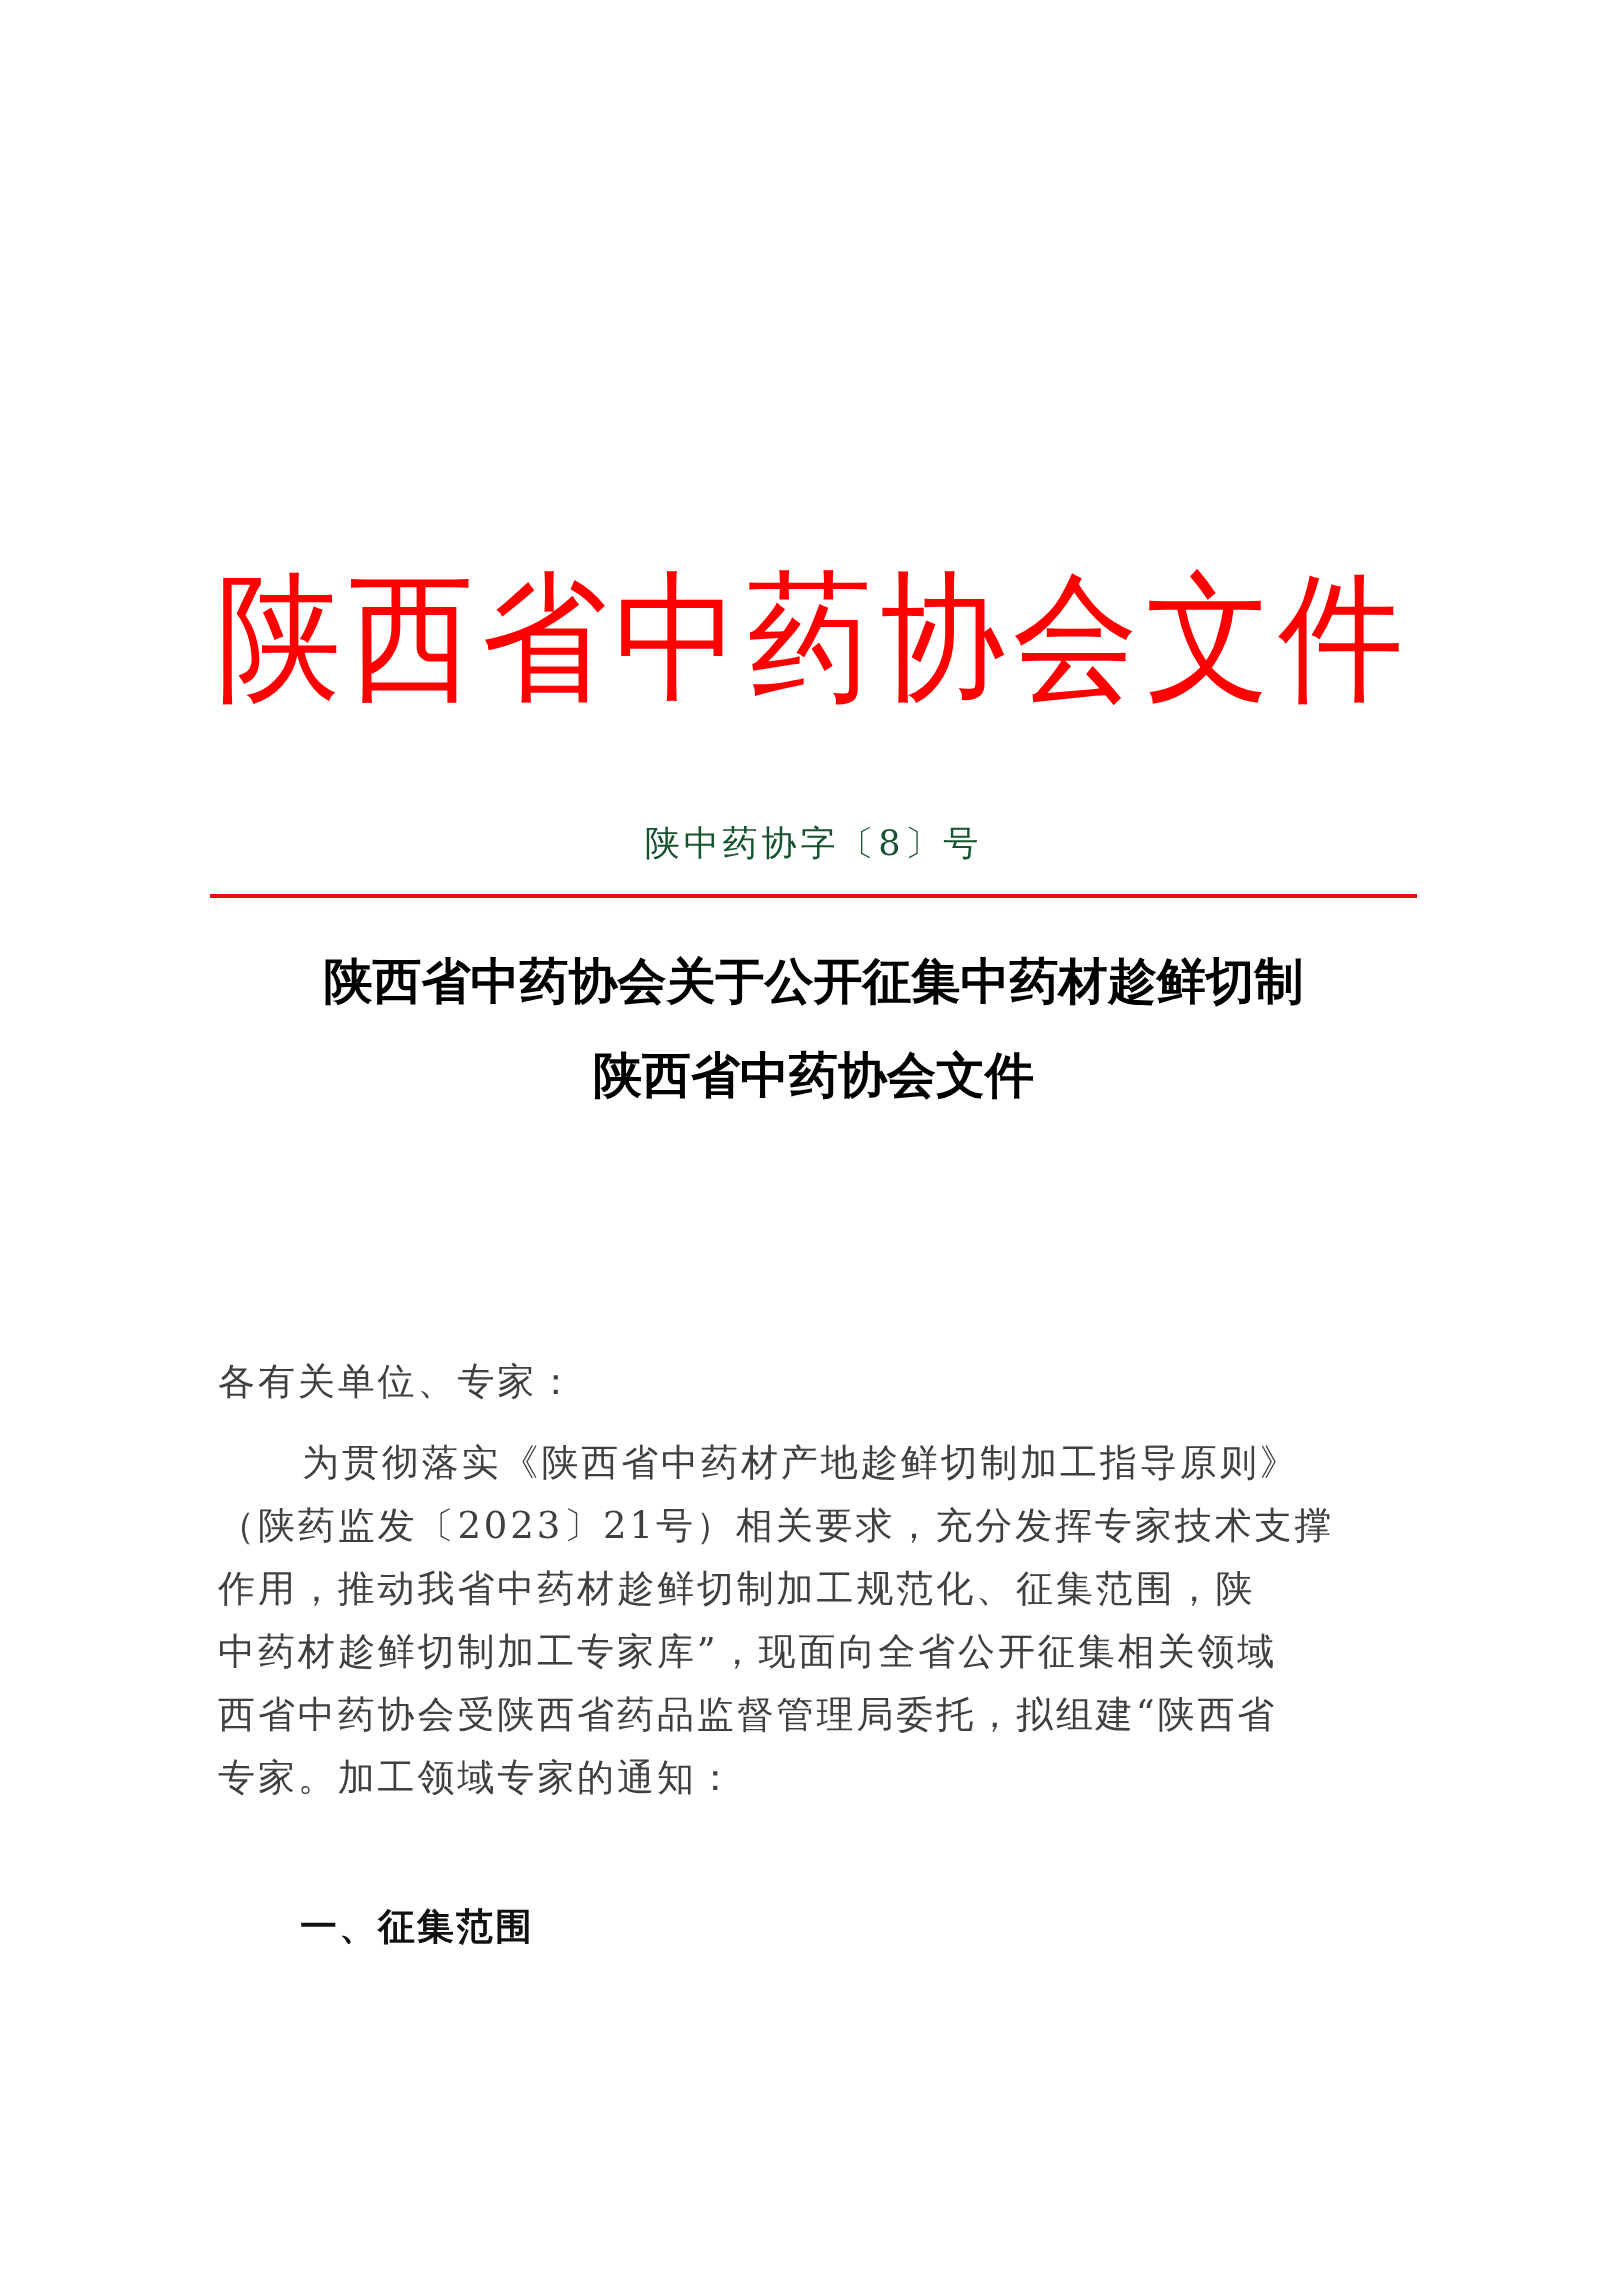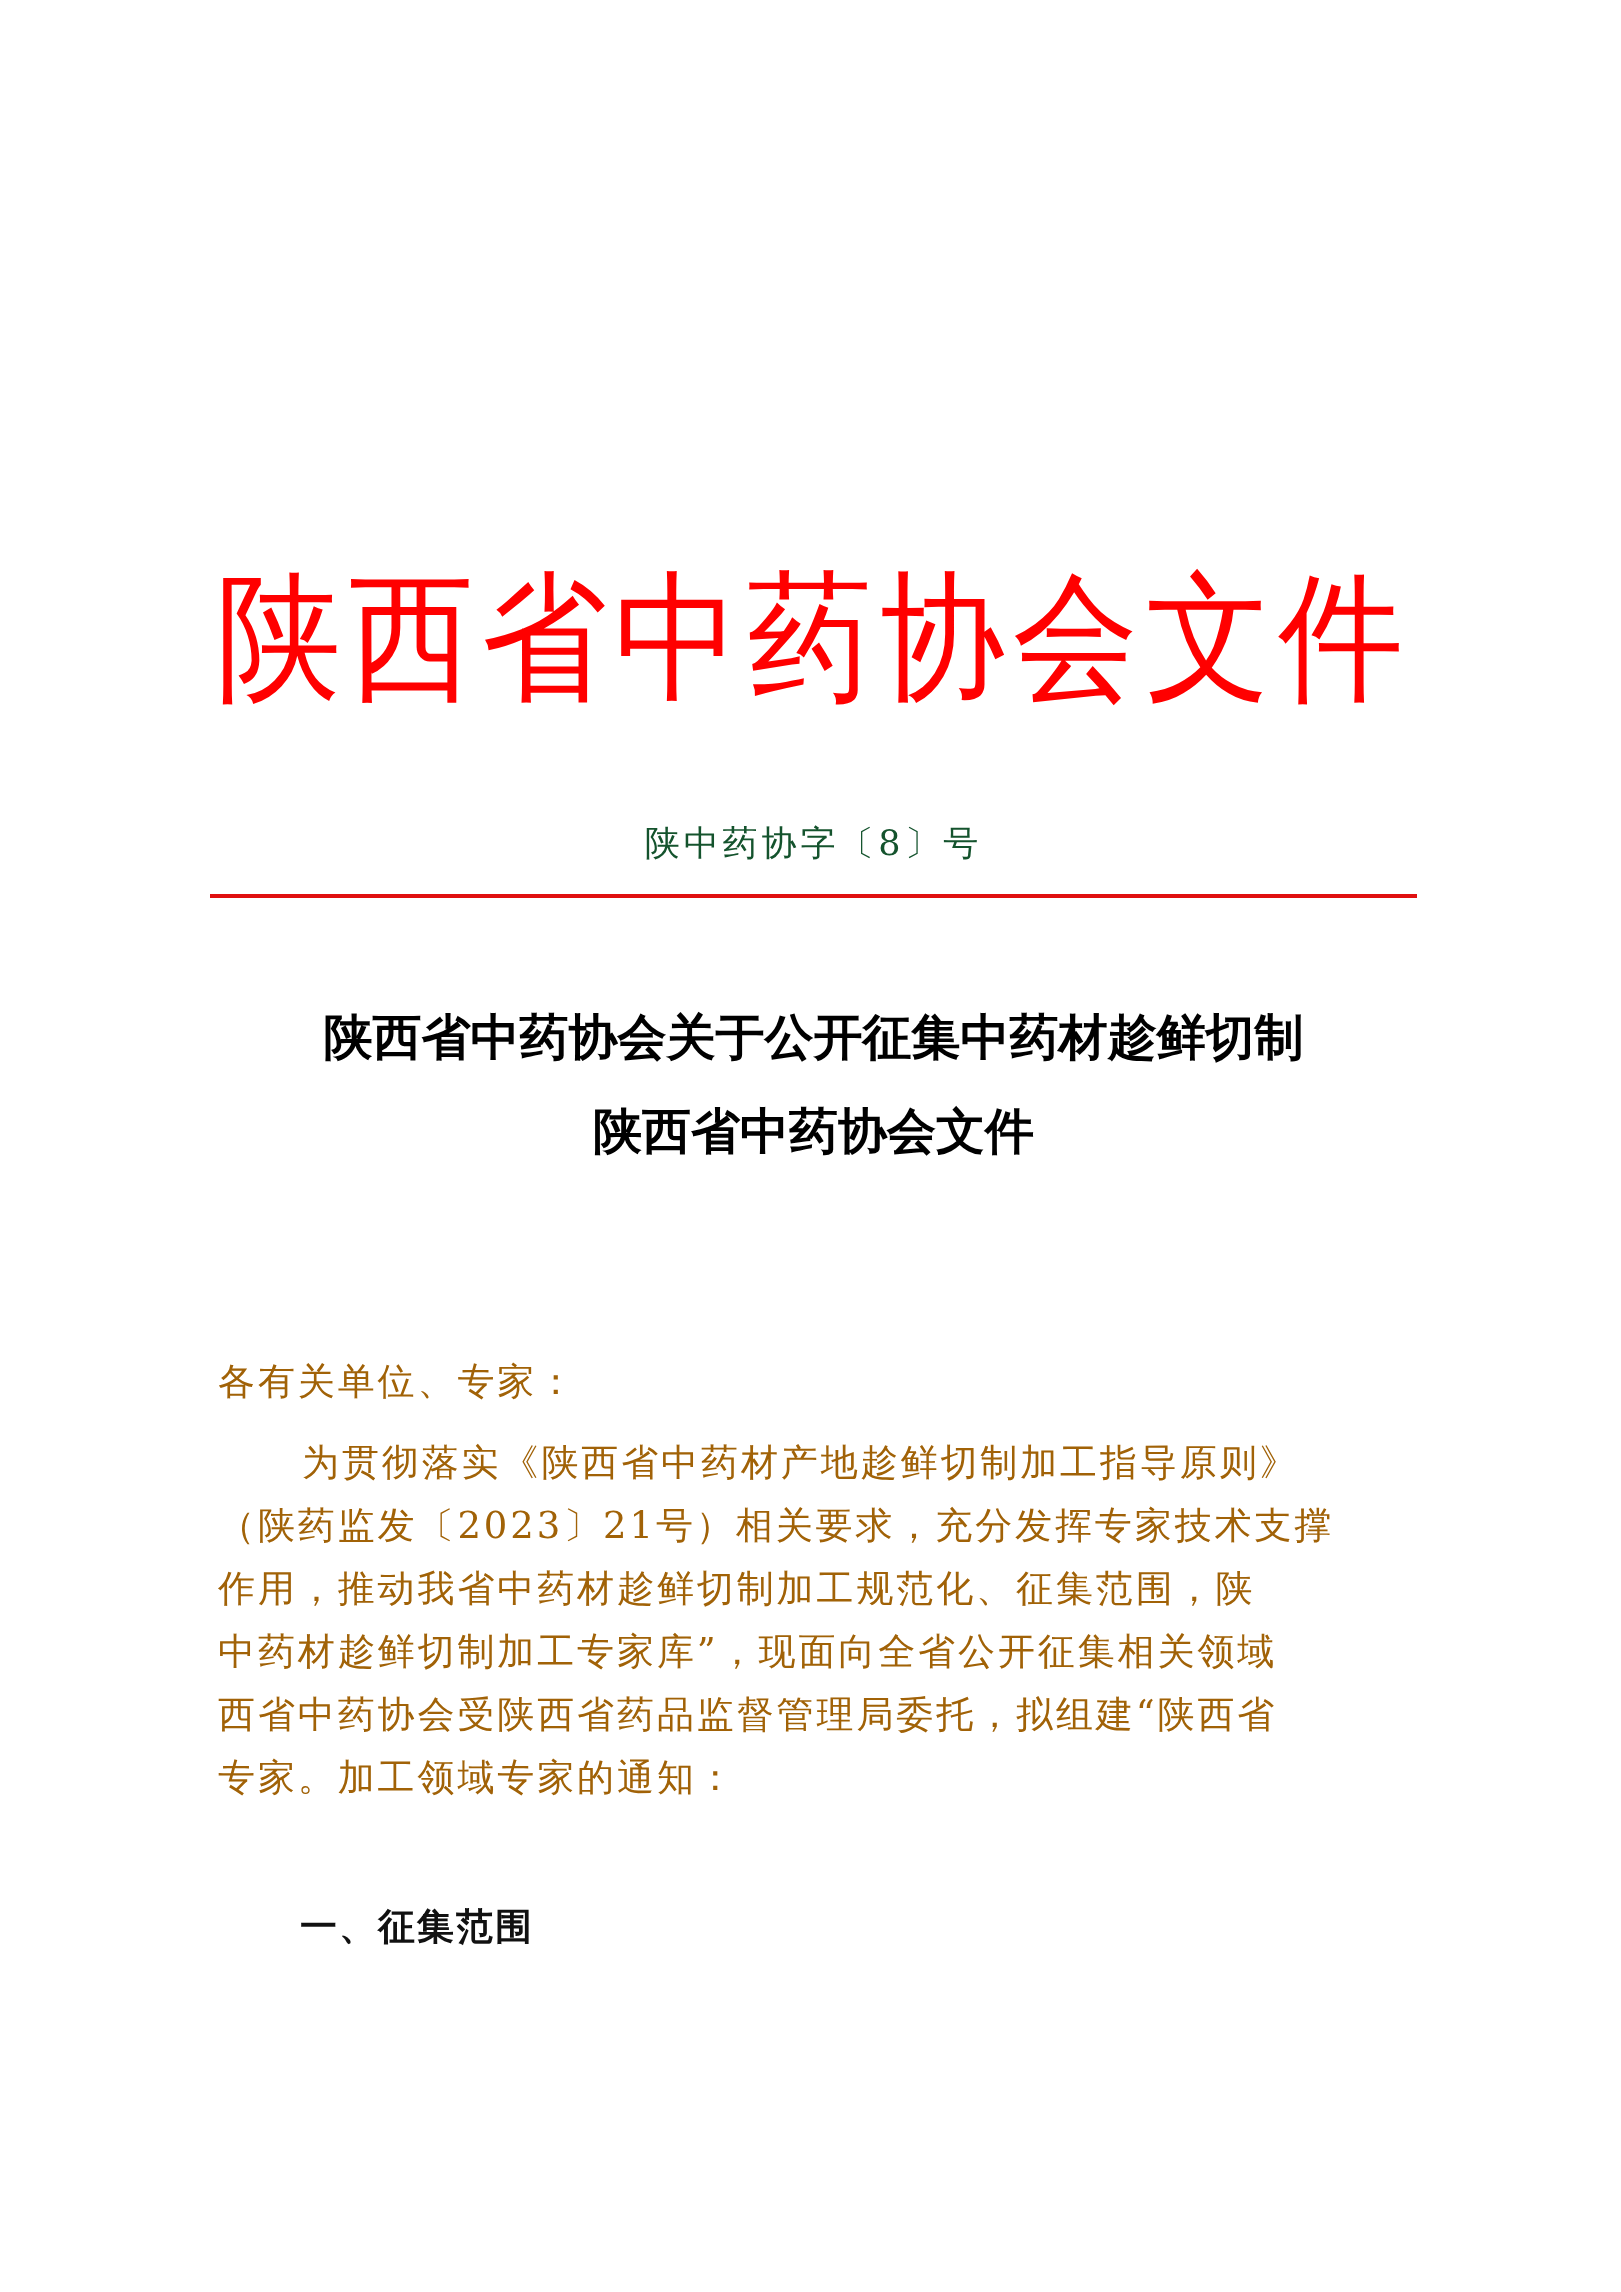--- a/index.html
+++ b/index.html
@@ -54,37 +54,37 @@
     position: absolute;
     left: 210px;
     top: 894px;
     width: 1207px;
     height: 3.9px;
     background: #e01010;
   }
   .title {
     position: absolute;
     left: 196px;
-    top: 990px;
+    top: 934px;
     width: 1235px;
     text-align: center;
     font-family: "DejaVu Serif", "Liberation Serif", serif;
     font-weight: bold;
     font-size: 49px;
     line-height: 94px;
     color: #000000;
   }
   .title .line { display: block; white-space: nowrap; }
   .body-text {
     position: absolute;
     left: 218px;
     width: 1188px;
     font-family: "DejaVu Serif", "Liberation Serif", serif;
     font-size: 37px;
-    color: #a16207;
+    color: #404040;
     letter-spacing: 2.9px;
     white-space: nowrap;
   }
   .salutation { top: 1358px; line-height: 47px; }
   .para {
     top: 1431px;
     line-height: 63px;
   }
   .para .line { display: block; height: 63px; }
   .para .indent { padding-left: 84px; }

